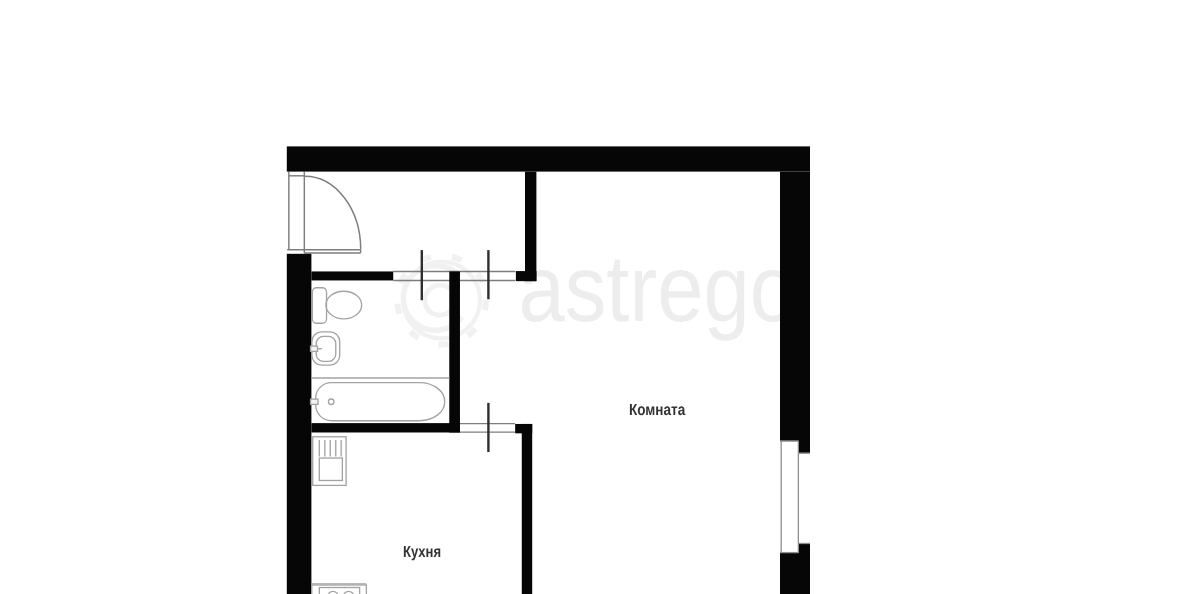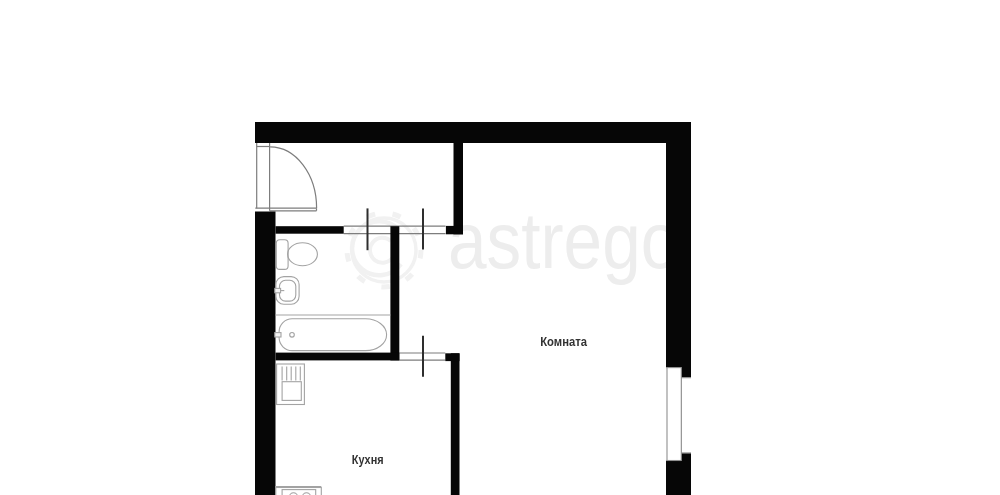--- a/index.html
+++ b/index.html
@@ -1,16 +1,16 @@
 <!DOCTYPE html>
 <html><head>
 <meta charset="utf-8">
 <style>
   html,body{margin:0;padding:0;background:#ffffff;}
-  #wrap{width:820px;height:495px;position:relative;overflow:hidden;background:#fff;padding-left:16px;}
+  #wrap{width:820px;height:495px;position:relative;overflow:hidden;background:#fff;}
   svg{display:block;}
   text{font-family:"Liberation Sans", sans-serif;}
 </style>
 </head>
 <body>
 <div id="wrap">
 <svg width="1000" height="495" viewBox="0 0 1000 495">
   <rect x="0" y="0" width="1000" height="495" fill="#ffffff"></rect>
 
   <g id="watermark" fill="none" stroke="#eeeeee">

